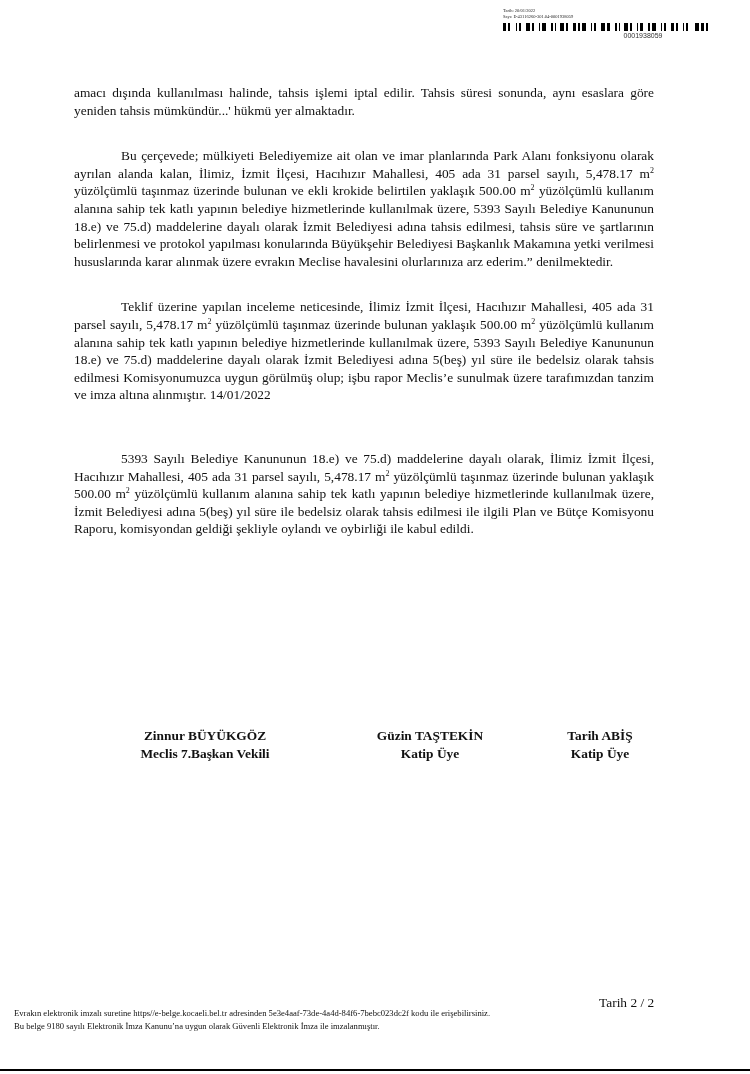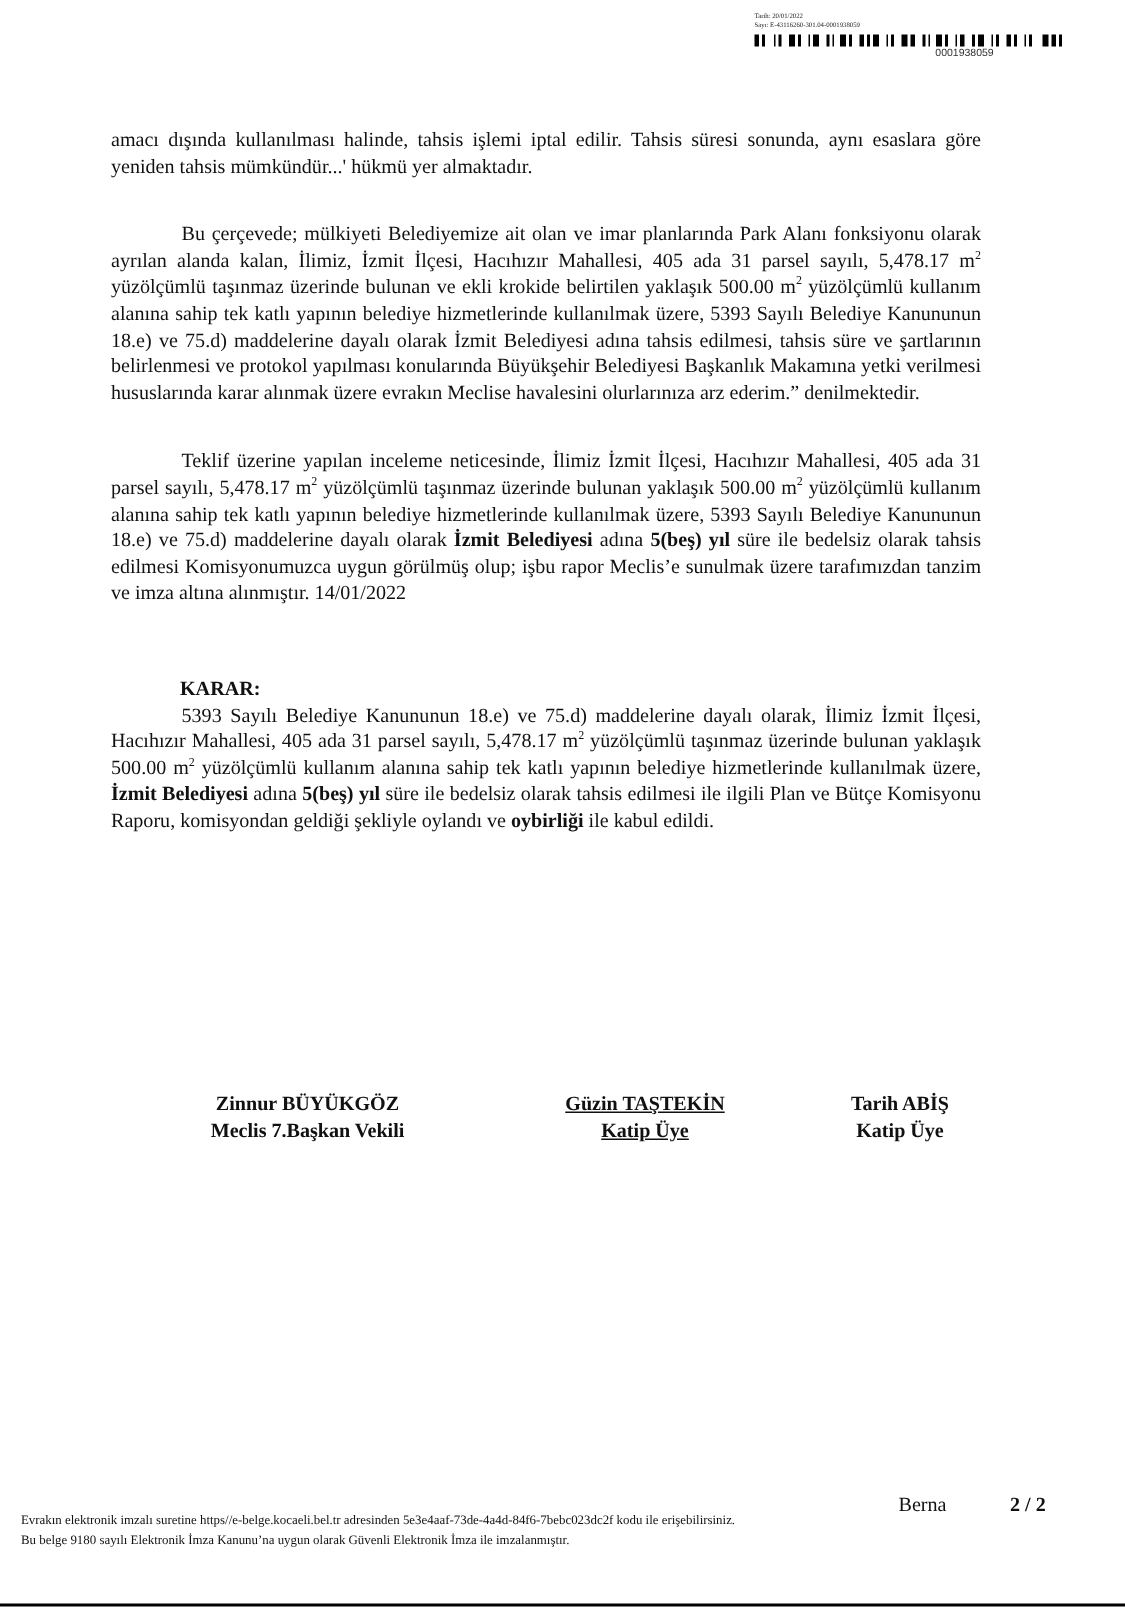--- a/index.html
+++ b/index.html
@@ -9,29 +9,29 @@
   .stamp .meta { font-size: 4.5px; line-height: 6px; color: #222; }
   .barcode { margin-top: 3px; height: 8px; width: 230px; display: flex; gap: 2px; }
   .barcode span { display: block; height: 8px; background: #000; }
   .stamp .code { font-size: 7px; text-align: center; margin-left: 40px; margin-top: 1px; color: #333; font-family: "Liberation Sans", sans-serif; }
   .page { position: absolute; left: 74px; top: 84px; width: 580px; font-size: 13.4px; line-height: 17.6px; }
   p { margin: 0; text-align: justify; }
   .indent { text-indent: 47px; }
   .gap-lg { height: 28px; }
   .gap-md { height: 18px; }
   .heading { font-weight: bold; margin-left: 46px; font-size: 13.4px; }
-  b { font-weight: bold; }
+  b { font-weight: normal; }
   sup { font-size: 8px; line-height: 0; }
   .signatures { position: absolute; top: 727px; left: 0; width: 750px; font-weight: bold; font-size: 13.4px; line-height: 17.6px; }
   .sig { position: absolute; text-align: center; }
   .sig1 { left: 120px; width: 170px; }
-  .sig2 { left: 345px; width: 170px; text-decoration: underline; }
+  .sig2 { left: 345px; width: 170px; }
   .sig3 { left: 525px; width: 150px; }
   .pageno { position: absolute; left: 599px; top: 995px; font-size: 13.4px; }
-  .pageno b { font-weight: bold; margin-left: 39px; }
+  .pageno b { font-weight: normal; }
   .footer { position: absolute; left: 14px; top: 1007px; width: 730px; font-size: 8.6px; line-height: 12.5px; }
   .footer-rule { position: absolute; left: 0; top: 1069px; width: 750px; height: 2px; background: #000; }
 </style>
 </head>
 <body>
 
 <div class="stamp">
   <div class="meta">Tarih: 20/01/2022</div>
   <div class="meta">Sayı: E-43116260-301.04-0001938059</div>
   <div class="barcode">
@@ -76,38 +76,37 @@
 </div>
 
 <div class="page">
   <p>amacı dışında kullanılması halinde, tahsis işlemi iptal edilir. Tahsis süresi sonunda, aynı esaslara göre yeniden tahsis mümkündür...' hükmü yer almaktadır.</p>
   <div class="gap-lg"></div>
   <p class="indent"><span>Bu çerçevede; mülkiyeti Belediyemize ait olan ve imar planlarında Park Alanı fonksiyonu olarak ayrılan alanda kalan, İlimiz, İzmit İlçesi, Hacıhızır Mahallesi, 405 ada 31 parsel sayılı, 5,478.17 m</span><sup>2</sup><span> yüzölçümlü taşınmaz üzerinde bulunan ve ekli krokide belirtilen yaklaşık 500.00 m</span><sup>2</sup><span> yüzölçümlü kullanım alanına sahip tek katlı yapının belediye hizmetlerinde kullanılmak üzere, 5393 Sayılı Belediye Kanununun 18.e) ve 75.d) maddelerine dayalı olarak İzmit Belediyesi adına tahsis edilmesi, tahsis süre ve şartlarının belirlenmesi ve protokol yapılması konularında Büyükşehir Belediyesi Başkanlık Makamına yetki verilmesi hususlarında karar alınmak üzere evrakın Meclise havalesini olurlarınıza arz ederim.” denilmektedir.</span></p>
   <div class="gap-lg"></div>
   <p class="indent"><span>Teklif üzerine yapılan inceleme neticesinde, İlimiz İzmit İlçesi, Hacıhızır Mahallesi, 405 ada 31 parsel sayılı, 5,478.17 m</span><sup>2</sup><span> yüzölçümlü taşınmaz üzerinde bulunan yaklaşık 500.00 m</span><sup>2</sup><span> yüzölçümlü kullanım alanına sahip tek katlı yapının belediye hizmetlerinde kullanılmak üzere, 5393 Sayılı Belediye Kanununun 18.e) ve 75.d) maddelerine dayalı olarak </span><b>İzmit Belediyesi</b><span> adına </span><b>5(beş) yıl</b><span> süre ile bedelsiz olarak tahsis edilmesi Komisyonumuzca uygun görülmüş olup; işbu rapor Meclis’e sunulmak üzere tarafımızdan tanzim ve imza altına alınmıştır. 14/01/2022</span></p>
   <div class="gap-lg"></div>
   <div class="gap-md"></div>
-  <div class="heading">KARAR:</div>
   <p class="indent"><span>5393 Sayılı Belediye Kanununun 18.e) ve 75.d) maddelerine dayalı olarak, İlimiz İzmit İlçesi, Hacıhızır Mahallesi, 405 ada 31 parsel sayılı, 5,478.17 m</span><sup>2</sup><span> yüzölçümlü taşınmaz üzerinde bulunan yaklaşık 500.00 m</span><sup>2</sup><span> yüzölçümlü kullanım alanına sahip tek katlı yapının belediye hizmetlerinde kullanılmak üzere, </span><b>İzmit Belediyesi</b><span> adına </span><b>5(beş) yıl</b><span> süre ile bedelsiz olarak tahsis edilmesi ile ilgili Plan ve Bütçe Komisyonu Raporu, komisyondan geldiği şekliyle oylandı ve </span><b>oybirliği</b><span> ile kabul edildi.</span></p>
 </div>
 
 <div class="signatures">
   <div class="sig sig1">
     <div>Zinnur BÜYÜKGÖZ</div>
     <div>Meclis 7.Başkan Vekili</div>
   </div>
   <div class="sig sig2">
     <div>Güzin TAŞTEKİN</div>
     <div>Katip Üye</div>
   </div>
   <div class="sig sig3">
     <div>Tarih ABİŞ</div>
     <div>Katip Üye</div>
   </div>
 </div>
 
-<div class="pageno"><span>Berna</span> <b>2 / 2</b></div>
+<div class="pageno"><span>Tarih</span> <b>2 / 2</b></div>
 
 <div class="footer">
   <div>Evrakın elektronik imzalı suretine https//e-belge.kocaeli.bel.tr adresinden 5e3e4aaf-73de-4a4d-84f6-7bebc023dc2f kodu ile erişebilirsiniz.</div>
   <div>Bu belge 9180 sayılı Elektronik İmza Kanunu’na uygun olarak Güvenli Elektronik İmza ile imzalanmıştır.</div>
 </div>
 <div class="footer-rule"></div>
 
 </body></html>

